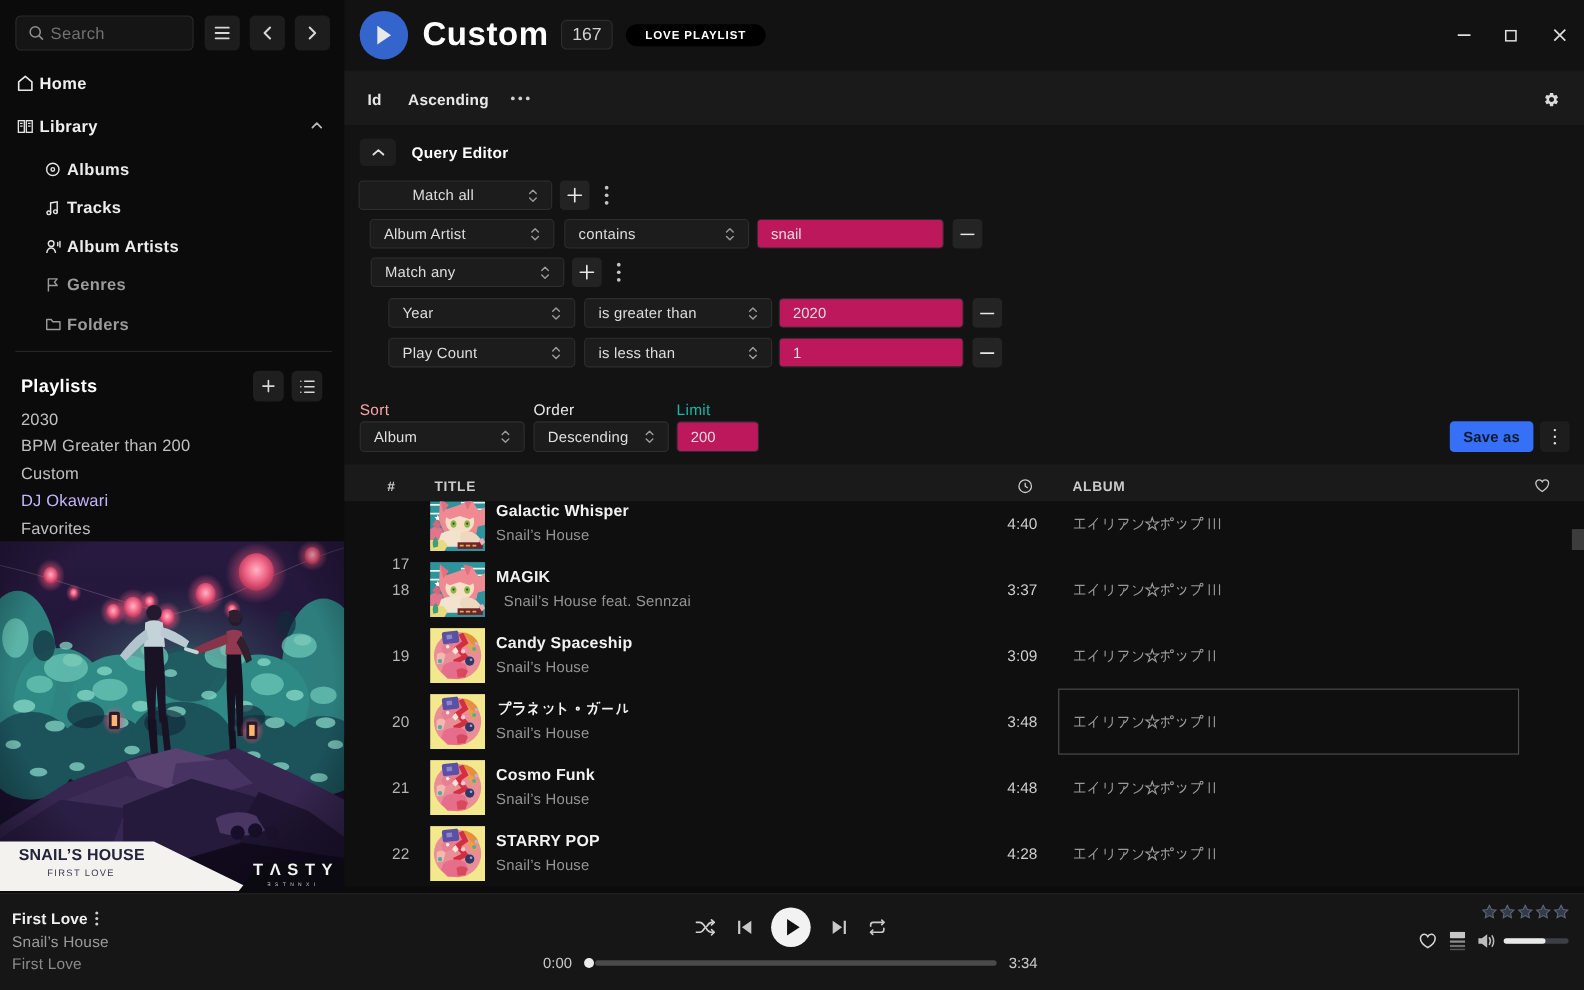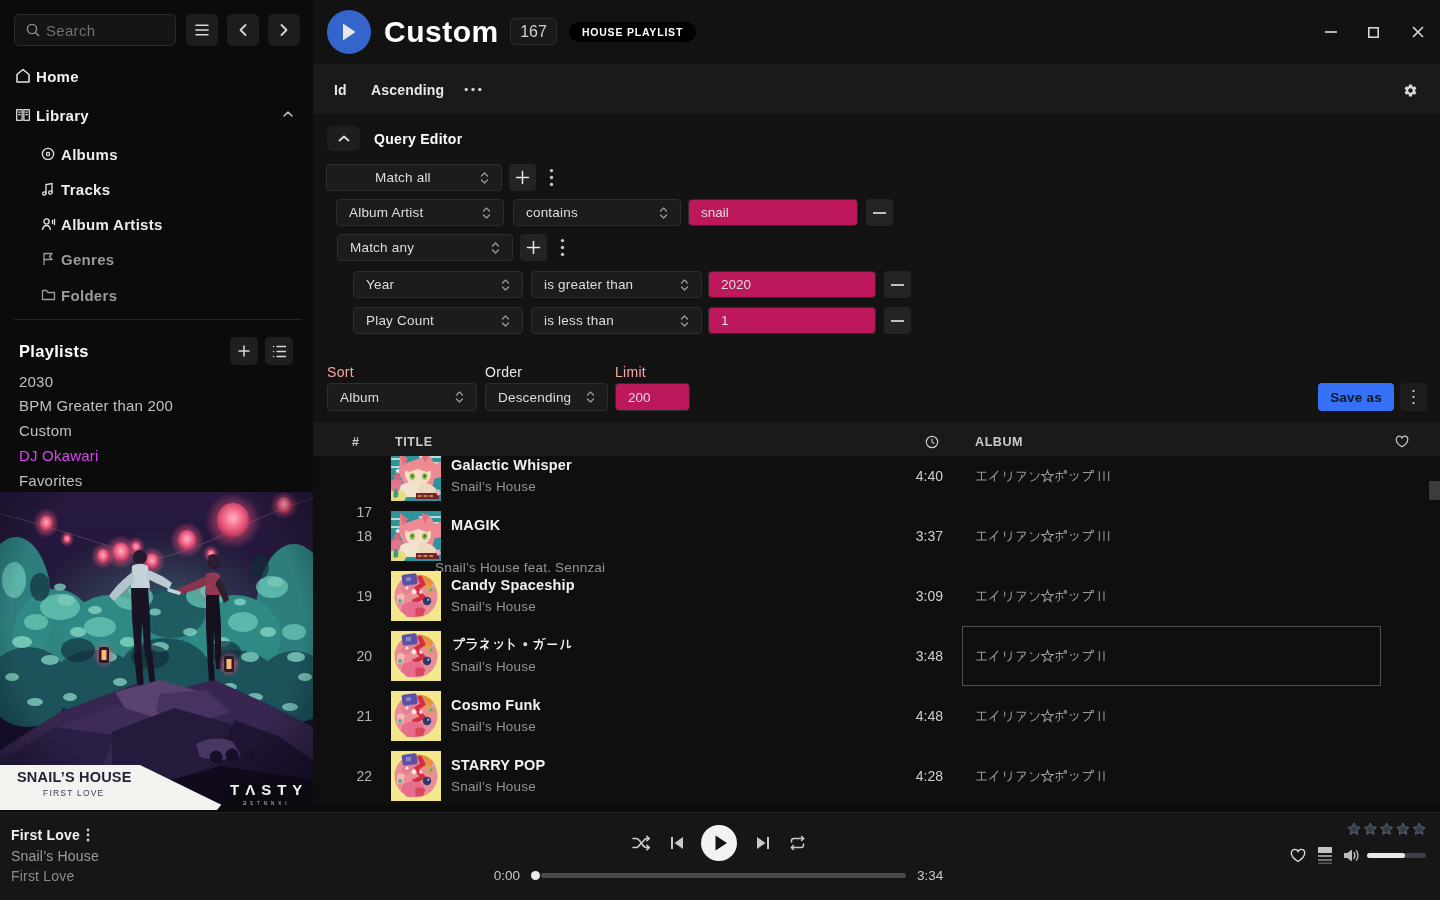--- a/index.html
+++ b/index.html
@@ -92,21 +92,21 @@
       </svg>
     </div>
 <div class="a btn" style="left:265px;top:337px;width:28px;height:28px;background:#1f1f20;">
       <svg width="15" height="13" viewBox="0 0 15 13" stroke="#d8d8d8" stroke-width="1.4" stroke-linecap="round">
         <path d="M1.5 1.5h.01M1.5 6.5h.01M1.5 11.5h.01M5 1.5h8.5M5 6.5h8.5M5 11.5h8.5"></path>
       </svg>
     </div>
 <div class="a" style="left:19px;top:373px;color:#c0c0c0;font-size:15px;letter-spacing:.2px;">2030</div>
 <div class="a" style="left:19px;top:397px;color:#c0c0c0;font-size:15px;letter-spacing:.2px;">BPM Greater than 200</div>
 <div class="a" style="left:19px;top:422px;color:#c0c0c0;font-size:15px;letter-spacing:.2px;">Custom</div>
-<div class="a" style="left:19px;top:447px;color:#d946ef;font-size:15px;letter-spacing:.2px;">DJ Okawari</div>
+<div class="a" style="left:19px;top:447px;color:#c4b5fd;font-size:15px;letter-spacing:.2px;">DJ Okawari</div>
 <div class="a" style="left:19px;top:472px;color:#c0c0c0;font-size:15px;letter-spacing:.2px;">Favorites</div>
 
 <div class="a" id="albumart" style="left:0;top:492px;width:313px;height:318px;">
 <svg width="313" height="318" viewBox="0 0 313 318">
 <defs>
 <linearGradient id="sky" x1="0" y1="0" x2="0" y2="1">
             <stop offset="0" stop-color="#281a40"></stop>
             <stop offset=".5" stop-color="#1d1334"></stop>
             <stop offset="1" stop-color="#150e26"></stop>
           </linearGradient>
@@ -269,21 +269,21 @@
 </svg>
 </div>
 
 <div class="a" style="left:313px;top:0;width:1127px;height:64px;background:#121213;"></div>
 <div class="a" style="left:327px;top:10px;width:44px;height:44px;border-radius:50%;background:#3465cd;"></div>
 <svg class="a" style="left:341px;top:22px;" width="16" height="20" viewBox="0 0 16 20">
       <path d="M2 1.5L14.5 10 2 18.5z" fill="#e8e8e8"></path>
     </svg>
 <div class="a" style="left:384px;top:15px;color:#ffffff;font-size:30px;font-weight:800;letter-spacing:.5px;">Custom</div>
 <div class="a" style="left:510px;top:18px;width:47px;height:27px;background:#19191a;border:1px solid #2d2d2e;border-radius:5px;color:#d2d2d2;font-size:16px;display:flex;align-items:center;justify-content:center;">167</div>
-<div class="a" style="left:569px;top:22px;width:127px;height:20px;background:#000;border-radius:10px;color:#fff;font-size:10.5px;font-weight:700;letter-spacing:.8px;display:flex;align-items:center;justify-content:center;">HOUSE PLAYLIST</div>
+<div class="a" style="left:569px;top:22px;width:127px;height:20px;background:#000;border-radius:10px;color:#fff;font-size:10.5px;font-weight:700;letter-spacing:.8px;display:flex;align-items:center;justify-content:center;">LOVE PLAYLIST</div>
 <svg class="a" style="left:1325px;top:31px;" width="12" height="2" viewBox="0 0 12 2">
       <path d="M0 1h12" stroke="#e0e0e0" stroke-width="1.6"></path>
     </svg>
 <svg class="a" style="left:1368px;top:27px;" width="11" height="11" viewBox="0 0 11 11" fill="none">
       <rect x="0.8" y="0.8" width="9.4" height="9.4" stroke="#e0e0e0" stroke-width="1.5"></rect>
     </svg>
 <svg class="a" style="left:1412px;top:26px;" width="12" height="12" viewBox="0 0 12 12">
       <path d="M1 1l10 10M11 1L1 11" stroke="#e0e0e0" stroke-width="1.5"></path>
     </svg>
 
@@ -363,21 +363,21 @@
         <path d="M1.5 6L4.5 3l3 3M1.5 10l3 3 3-3"></path>
       </svg></div>
 <div class="a inp" style="left:708px;top:307px;width:168px;height:27px;">1</div>
 <div class="a mbtn" style="left:884px;top:307px;width:27px;height:27px;">
       <svg width="13" height="2" viewBox="0 0 13 2">
         <path d="M0 1h13" stroke="#e8e8e8" stroke-width="1.6"></path>
       </svg>
     </div>
 <div class="a" style="left:327px;top:364px;color:#fca5a5;font-size:14px;letter-spacing:.3px;">Sort</div>
 <div class="a" style="left:485px;top:364px;color:#e9e9e9;font-size:14px;letter-spacing:.3px;">Order</div>
-<div class="a" style="left:615px;top:364px;color:#fca5a5;font-size:14px;letter-spacing:.3px;">Limit</div>
+<div class="a" style="left:615px;top:364px;color:#14b8a6;font-size:14px;letter-spacing:.3px;">Limit</div>
 <div class="a sel" style="left:327px;top:383px;width:150px;height:28px;">Album<svg class="cv" width="9" height="16" viewBox="0 0 9 16" fill="none" stroke="#9a9a9a" stroke-width="1.3" stroke-linecap="round" stroke-linejoin="round">
         <path d="M1.5 6L4.5 3l3 3M1.5 10l3 3 3-3"></path>
       </svg></div>
 <div class="a sel" style="left:485px;top:383px;width:123px;height:28px;">Descending<svg class="cv" width="9" height="16" viewBox="0 0 9 16" fill="none" stroke="#9a9a9a" stroke-width="1.3" stroke-linecap="round" stroke-linejoin="round">
         <path d="M1.5 6L4.5 3l3 3M1.5 10l3 3 3-3"></path>
       </svg></div>
 <div class="a inp" style="left:615px;top:383px;width:75px;height:28px;">200</div>
 <div class="a" style="left:1318px;top:383px;width:76px;height:28px;background:#3570f7;border-radius:4px;color:#0f172a;font-size:13.5px;font-weight:700;letter-spacing:.2px;display:flex;align-items:center;justify-content:center;">Save as</div>
 <div class="a" style="left:1400px;top:383px;width:27px;height:28px;background:#1d1d1e;border-radius:4px;"></div>
     <svg class="a" style="left:1412px;top:389px;" width="3" height="16" viewBox="0 0 3 16">
@@ -546,21 +546,21 @@
         <g transform="translate(123,1.6) scale(1.3)">
           <use href="#giii"></use>
         </g>
       </svg>
 
   <div class="a num" style="left:23px;top:72px;width:36px;">18</div>
   <svg class="a" style="left:78px;top:55px;" width="50" height="50">
         <use href="#arta"></use>
       </svg>
   <div class="a ttl" style="left:138px;top:61px;">MAGIK</div>
-  <div class="a art" style="left:122px;top:83px;margin-top:21px;">Snail’s House feat. Sennzai</div>
+  <div class="a art" style="left:145px;top:83px;">Snail’s House feat. Sennzai</div>
   <div class="a dur" style="left:570px;top:72px;width:60px;">3:37</div>
   <svg class="a" style="left:662px;top:72px;" width="140" height="17" fill="none" stroke="#9a9a9a" stroke-width=".8">
         <g transform="translate(0,1.6) scale(1.3)">
           <use href="#ge"></use>
         </g>
         <g transform="translate(13.2,1.6) scale(1.3)">
           <use href="#gi"></use>
         </g>
         <g transform="translate(26.4,1.6) scale(1.3)">
           <use href="#gri"></use>

